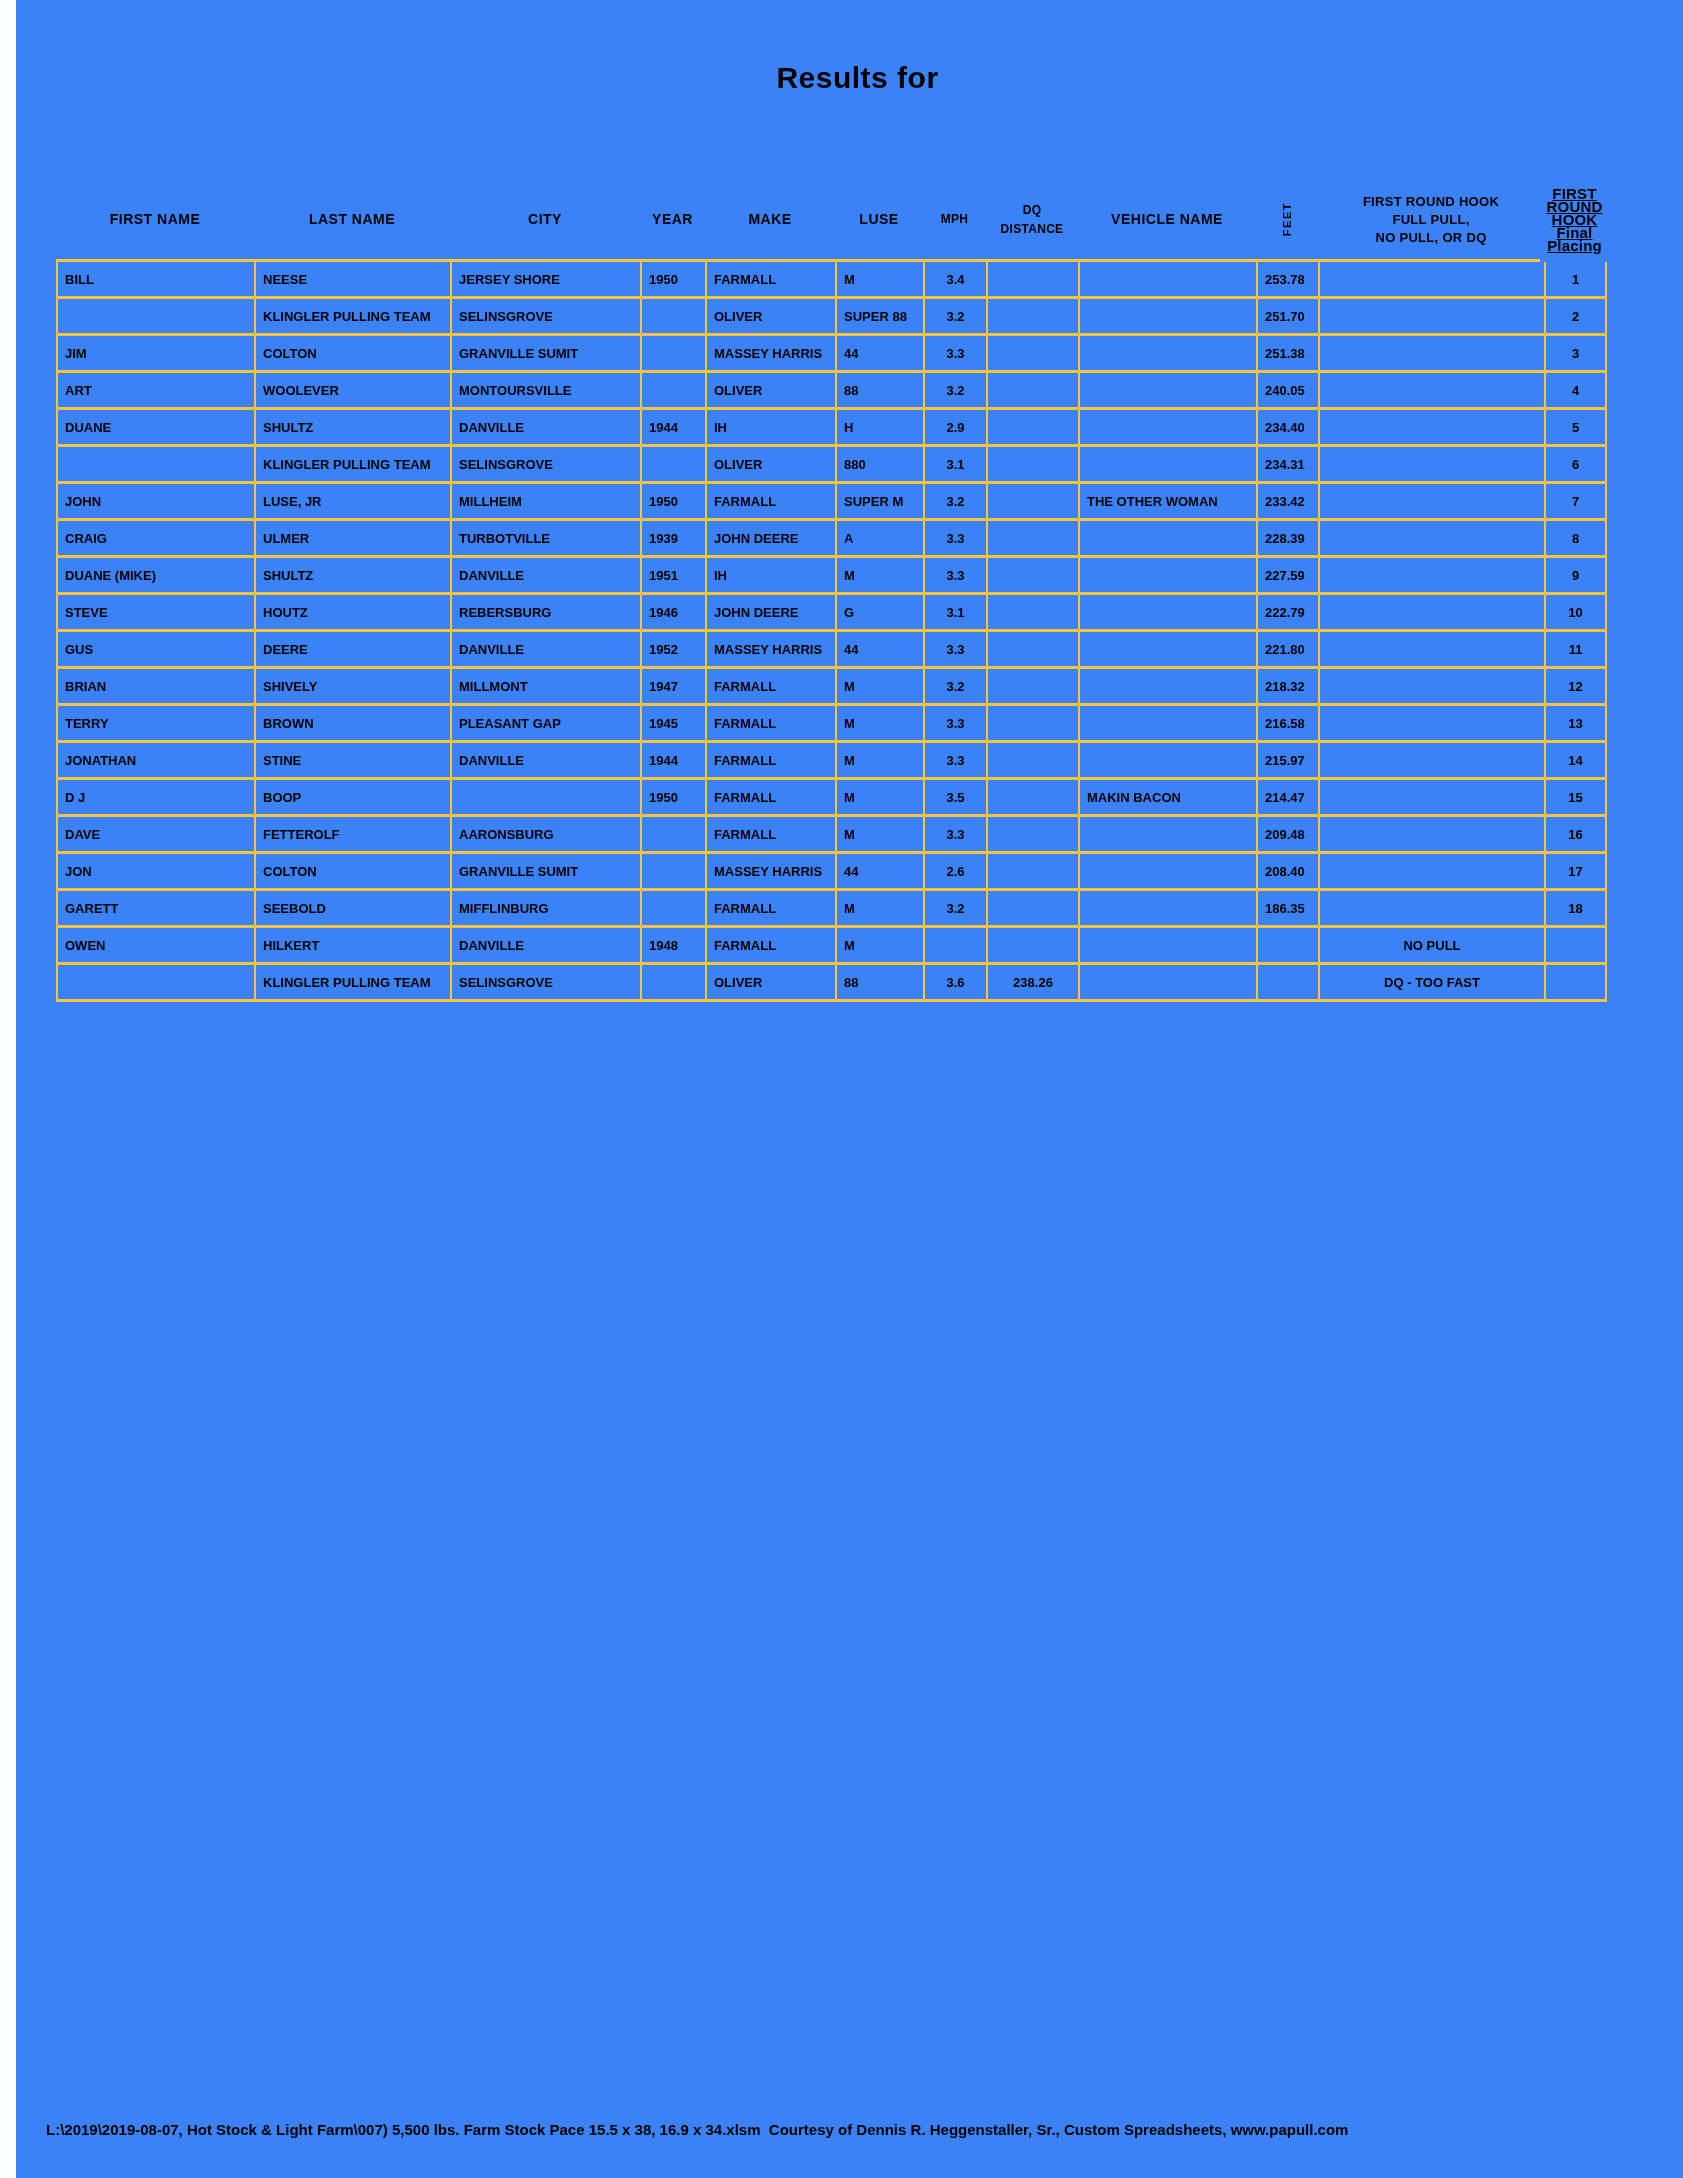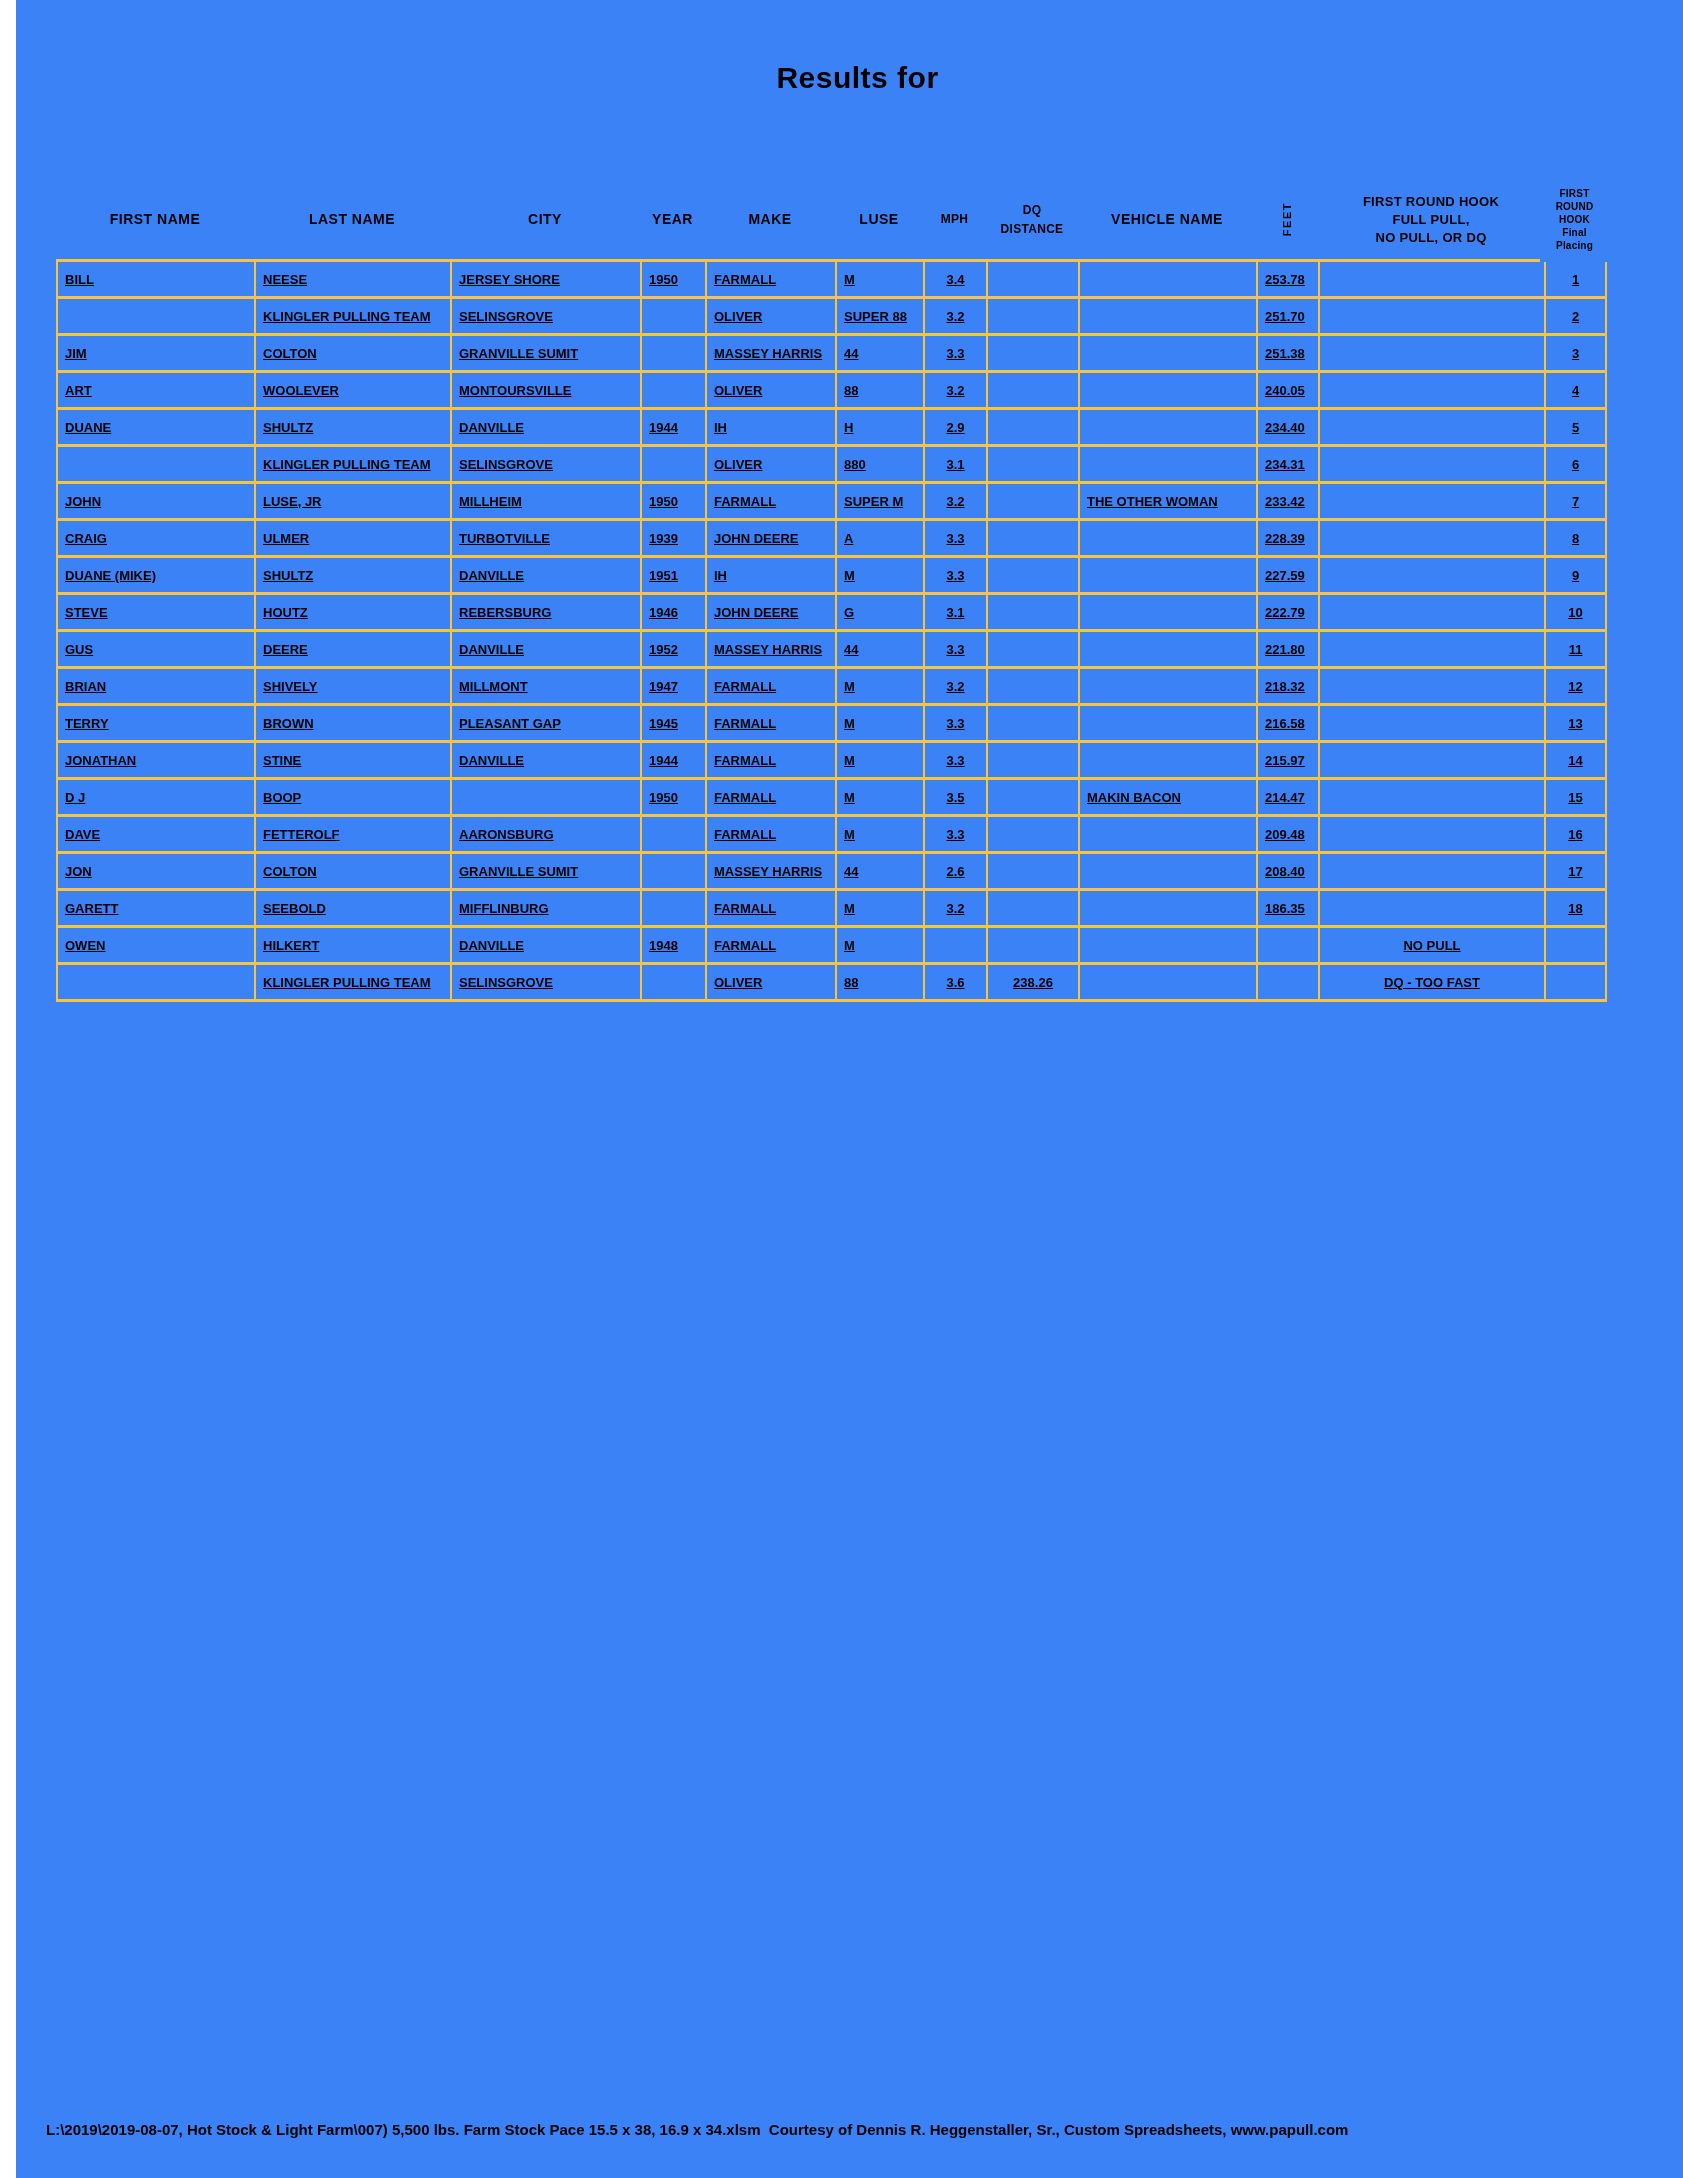--- a/index.html
+++ b/index.html
@@ -21,34 +21,33 @@
     display:grid;
     grid-template-columns:198px 196px 190px 65px 130px 88px 63px 92px 178px 62px 226px 61px;
     align-items:center;
   }
   .hc {
     text-align:center; font-size:14px; letter-spacing:0.5px;
     white-space:pre-line; line-height:19px;
   }
   .hc.sm  { font-size:12px; letter-spacing:0.3px; }
   .hc.mid { font-size:13px; letter-spacing:0.3px; line-height:18px; }
-  .hc.tiny{ font-size:10px;  letter-spacing:0.2px; line-height:13px; }
+  .hc.tiny{ font-size:15px;  letter-spacing:0.2px; line-height:13px;text-decoration:underline; }
   .hc.feet-cell { display:flex; justify-content:center; align-items:center; height:100%; }
   .feet-rot {
     writing-mode:vertical-rl; transform:rotate(180deg);
     font-size:11px; letter-spacing:1.5px;
   }
   .data-grid {
     position:absolute; left:40px; top:259px; width:1484px;
     display:grid;
     grid-template-columns:198px 196px 190px 65px 130px 88px 63px 92px 178px 62px 226px 61px;
     grid-auto-rows:37px;
     border-top:3px solid var(--grid); border-left:2px solid var(--grid);
     box-sizing:border-box;
-    text-decoration:underline;
   }
   .cell {
     border-right:2px solid var(--grid); border-bottom:3px solid var(--grid);
     box-sizing:border-box; display:flex; align-items:center;
     font-size:13px; white-space:nowrap; overflow:visible;
   }
   .cell.al { justify-content:flex-start; padding-left:7px; padding-right:2px; }
   .cell.ac { justify-content:center; }
   .footer {
     position:absolute; left:30px; top:2065px; font-size:15px; line-height:26px;

